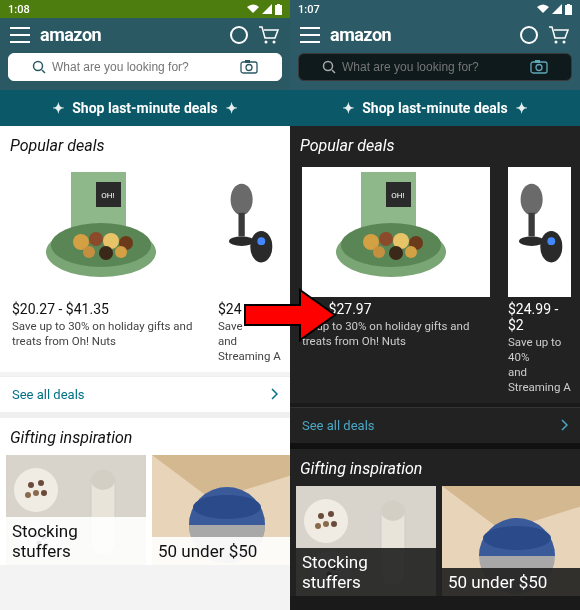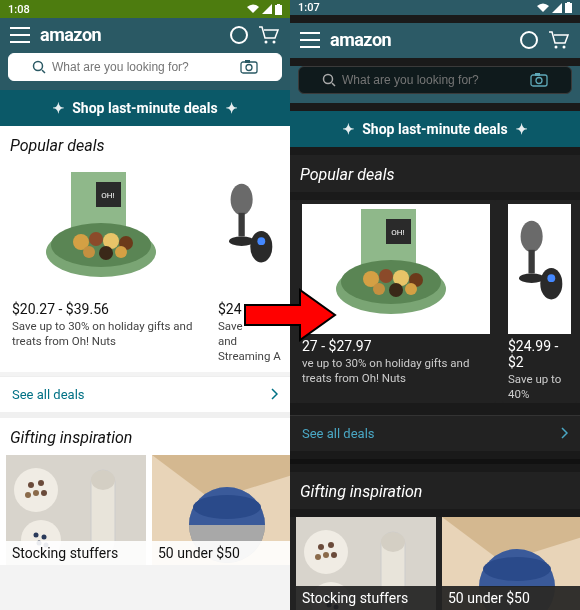--- a/index.html
+++ b/index.html
@@ -1,19 +1,19 @@
 <!DOCTYPE html>
 <html><head>
 <meta charset="utf-8">
 <style>
   * { box-sizing: border-box; margin: 0; padding: 0; }
   body { font-family: -apple-system, Roboto, Arial, sans-serif; width: 580px; height: 610px; display: flex; position: relative; overflow: hidden; background: #000; }
   .pane { width: 290px; height: 610px; overflow: hidden; display: flex; flex-direction: column; }
   .pane.light { background: #f3f3f3; }
-  .pane.dark { background: #1a1a1a; color: #fff; gap: 8px; }
+  .pane.dark { background: #1a1a1a; color: #fff; }
   .status { height: 18px; display: flex; justify-content: space-between; align-items: center; padding: 0 8px; font-size: 11px; font-weight: 500; color: #fff; }
   .light .status { background: #4d7c0f; }
   .dark .status { background: #2c5a66; }
   .status-icons { display: flex; gap: 3px; align-items: center; }
   .header { background: #2a5964; padding: 6px 10px 8px; display: flex; align-items: center; gap: 10px; }
   .dark .header { background: #2c5a66; }
   .hamburger { color: #fff; }
   .logo { color: #fff; font-weight: 700; font-size: 18px; letter-spacing: -0.5px; flex: 1; }
   .circle-icon { width: 18px; height: 18px; border: 2px solid #fff; border-radius: 50%; }
   .cart-icon { color: #fff; }
@@ -45,21 +45,21 @@
   .dark .desc { color: #ccc; }
   .deal-card.partial { width: 75px; }
   .see-all { display: flex; justify-content: space-between; align-items: center; padding: 10px 12px; font-size: 13px; }
   .light .see-all { color: #007185; background:#fff; border-top:1px solid #eee; margin-top:4px;}
   .dark .see-all { color: #4aa7c4; background:#222; border-top:1px solid #333; margin-top:4px;}
   .gift-row { display: flex; gap: 6px; padding: 0 6px; overflow: hidden; }
   .light .gift-row{background:#fff;}
   .dark .gift-row{background:#222;}
   .gift-card { width: 140px; flex-shrink: 0; position: relative; }
   .gift-img { width: 100%; height: 110px; background: #ddd; overflow:hidden;}
-  .gift-label { position: absolute; bottom: 0; left: 0; right: 0; padding: 4px 6px; font-size: 14px; background: rgba(255,255,255,0.9); color: #111; }
+  .gift-label { position: absolute; bottom: 0; left: 0; right: 0; padding: 4px 6px; font-size: 17px; background: rgba(255,255,255,0.9); color: #111; }
   .dark .gift-label { background: rgba(30,30,30,0.9); color: #fff; }
   .arrow-overlay { position: absolute; left: 50%; top: 52%; transform: translate(-50%,-50%); z-index: 100; pointer-events:none;}
   .sep{height:6px;}
   .light .sep{background:#f0f0f0;}
   .dark .sep{background:#111;}
 </style>
 </head>
 <body>
 
 <div class="pane light">
@@ -121,21 +121,21 @@
             <ellipse cx="60" cy="78" rx="50" ry="22" fill="#5a8554"></ellipse>
             <circle cx="40" cy="75" r="8" fill="#d4a044"></circle>
             <circle cx="55" cy="72" r="7" fill="#8b4a2a"></circle>
             <circle cx="70" cy="74" r="8" fill="#e8c468"></circle>
             <circle cx="85" cy="76" r="7" fill="#6b3a1a"></circle>
             <circle cx="48" cy="85" r="6" fill="#c49040"></circle>
             <circle cx="65" cy="86" r="7" fill="#3a2818"></circle>
             <circle cx="80" cy="85" r="6" fill="#d4a044"></circle>
           </svg>
       </div>
-      <div class="price">$20.27 - $39.56</div>
+      <div class="price">$20.27 - $41.35</div>
       <div class="desc">Save up to 30% on holiday gifts and treats from Oh! Nuts</div>
     </div>
     <div class="deal-card partial">
       <div class="deal-img">
         <svg viewBox="0 0 80 120" width="70">
             <ellipse cx="30" cy="25" rx="14" ry="20" fill="#6a6a6a"></ellipse>
             <rect x="26" y="42" width="8" height="30" fill="#3a3a3a"></rect>
             <ellipse cx="30" cy="78" rx="16" ry="6" fill="#2a2a2a"></ellipse>
             <ellipse cx="55" cy="85" rx="14" ry="20" fill="#2a2a2a"></ellipse>
             <circle cx="55" cy="78" r="5" fill="#4488ff"></circle>

